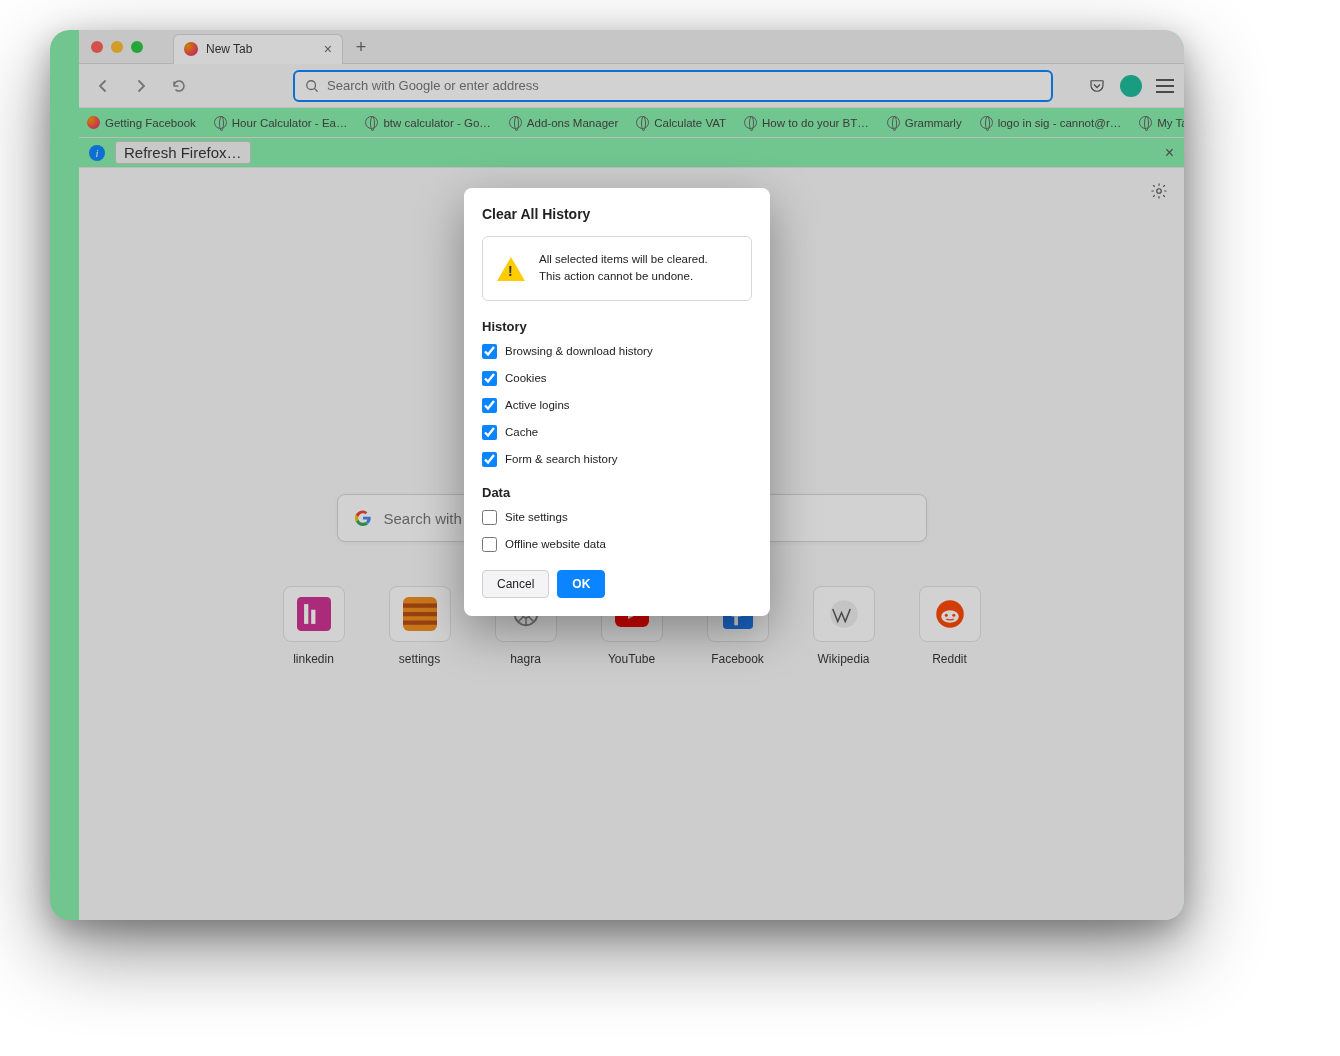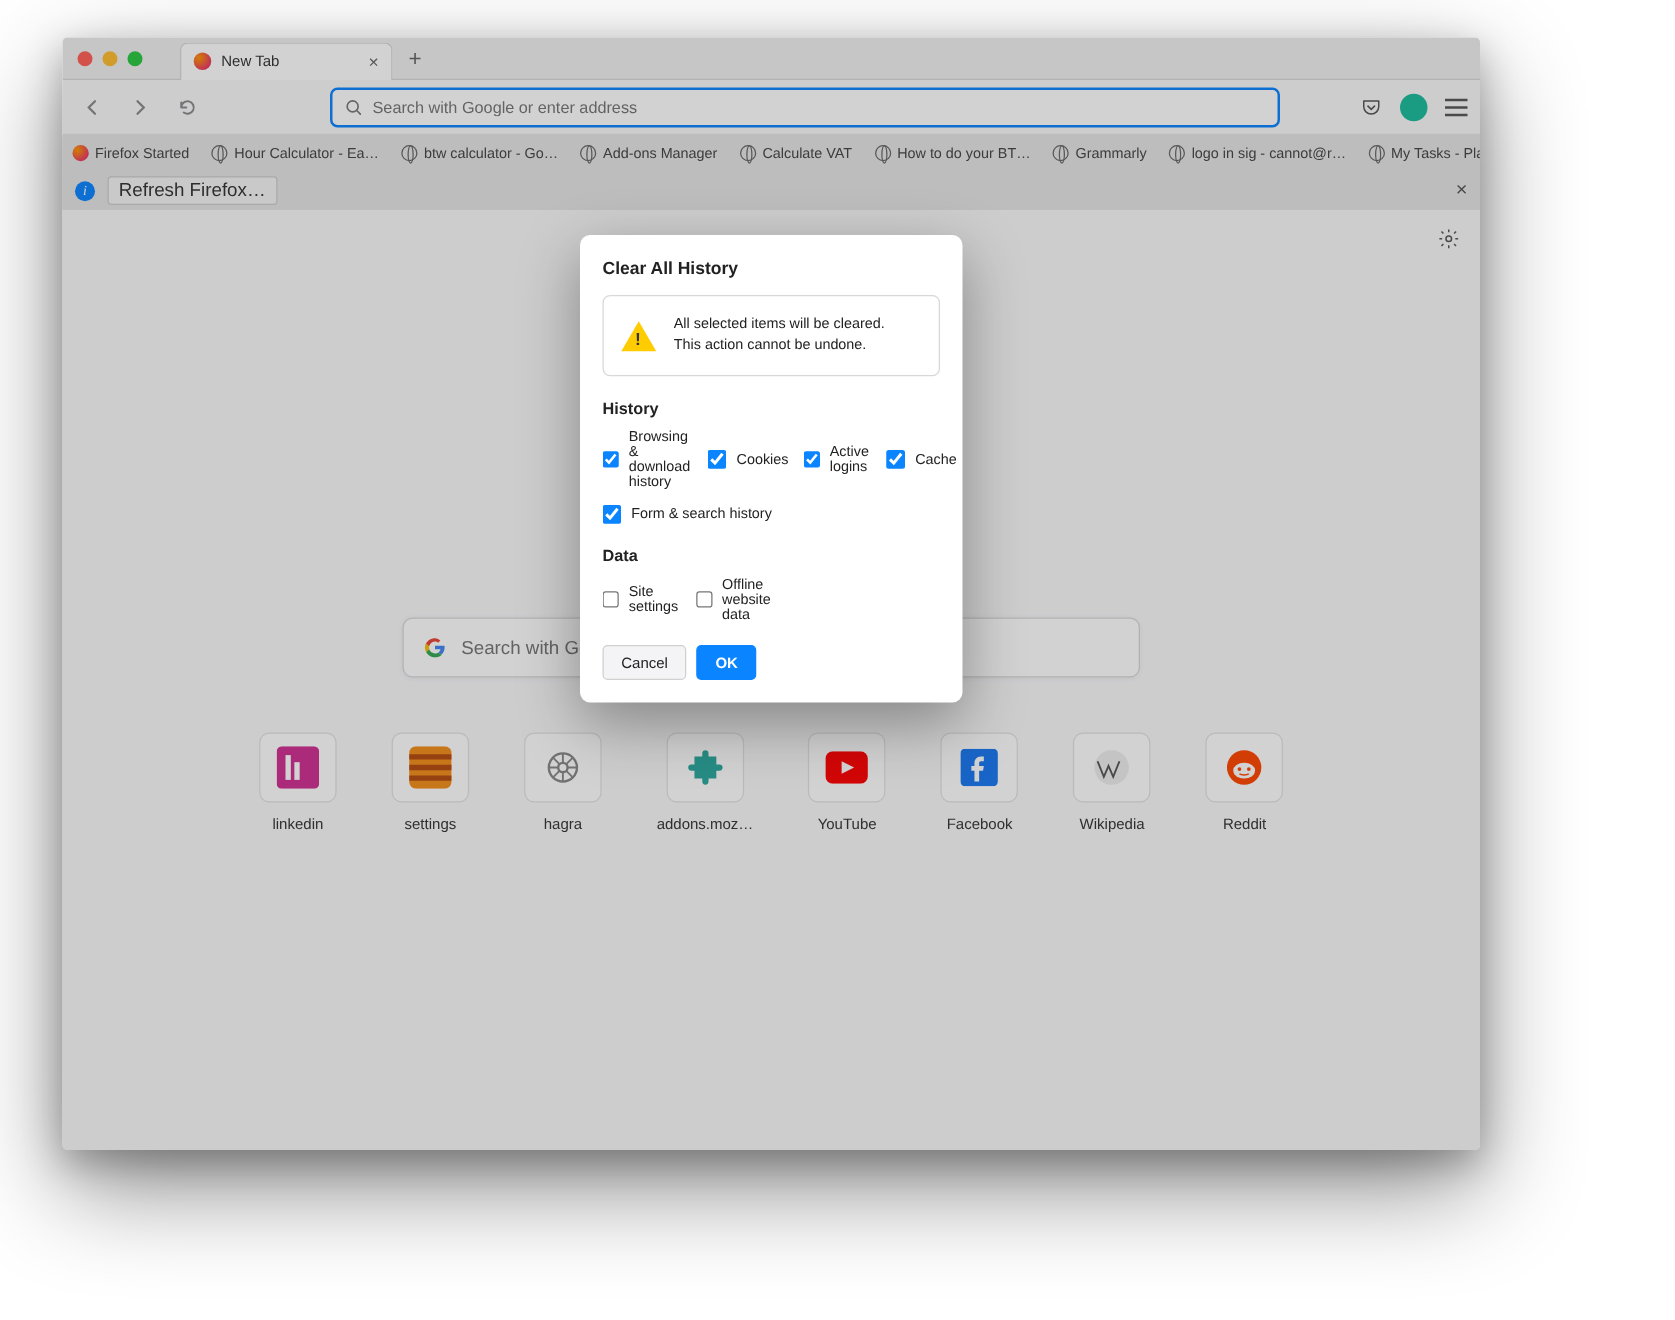--- a/index.html
+++ b/index.html
@@ -1,17 +1,17 @@
 <!DOCTYPE html>
 <html><head>
 <meta charset="utf-8">
 <style>
 * { margin: 0; padding: 0; box-sizing: border-box; font-family: -apple-system, BlinkMacSystemFont, "Segoe UI", sans-serif; }
 body { background: #fff; width: 1340px; height: 1056px; overflow: hidden; position: relative; }
-.window { position: absolute; top: 30px; left: 50px; width: 1134px; height: 890px; background: #e5e5e5; border-radius: 4px; box-shadow: 0 30px 80px rgba(0,0,0,0.45), 0 10px 30px rgba(0,0,0,0.25); overflow: hidden; }
+.window { position: absolute; top: 30px; left: 50px; width: 1134px; height: 890px; background: #86efac; border-radius: 20px; box-shadow: 0 30px 80px rgba(0,0,0,0.45), 0 10px 30px rgba(0,0,0,0.25); overflow: hidden; padding-left: 29px; }
 .titlebar { height: 34px; background: #f0f0f2; display: flex; align-items: center; padding-left: 12px; border-bottom: 1px solid #d8d8d8; }
 .traffic { display: flex; gap: 8px; }
 .tl { width: 12px; height: 12px; border-radius: 50%; }
 .tl.red { background: #ff5f57; }
 .tl.yellow { background: #febc2e; }
 .tl.green { background: #28c840; }
 .tabstrip { display: flex; align-items: flex-end; height: 34px; margin-left: 30px; }
 .tab { display: flex; align-items: center; gap: 8px; background: #fff; border: 1px solid #d8d8d8; border-bottom: none; border-radius: 6px 6px 0 0; height: 30px; padding: 0 10px; font-size: 12px; color: #333; min-width: 170px; }
 .tab .favicon { width: 14px; height: 14px; background: radial-gradient(circle at 30% 30%, #ff9500, #e31587); border-radius: 50%; }
 .tab .close { margin-left: auto; font-size: 14px; color: #666; }
@@ -48,21 +48,21 @@
 .time-row { display: flex; align-items: center; gap: 10px; margin-bottom: 14px; }
 .time-row label { font-size: 12px; }
 .select-wrap { flex: 1; position: relative; }
 .select-wrap select { width: 100%; appearance: none; border: 1px solid #d8d8d8; background: #f2f2f4; border-radius: 4px; padding: 6px 24px 6px 10px; font-size: 12px; color: #222; }
 .select-wrap::after { content: ''; position: absolute; right: 10px; top: 11px; width: 6px; height: 6px; border-right: 1.5px solid #555; border-bottom: 1.5px solid #555; transform: rotate(45deg); pointer-events: none; }
 .warning-box { border: 1px solid #d8d8d8; border-radius: 6px; padding: 14px; display: flex; gap: 14px; margin-bottom: 18px; align-items: center; }
 .warn-tri { width: 0; height: 0; border-left: 14px solid transparent; border-right: 14px solid transparent; border-bottom: 24px solid #ffcc00; position: relative; margin-top: 2px; }
 .warn-tri::after { content: '!'; position: absolute; top: 6px; left: -3px; font-weight: 700; color: #333; font-size: 14px; }
 .warn-text { font-size: 11.5px; line-height: 1.5; }
 .section-h { font-weight: 600; font-size: 13px; margin-bottom: 10px; }
-.check-grid { display: grid; grid-template-columns: 1fr 1fr 1fr 1fr; row-gap: 10px; column-gap: 10px; margin-bottom: 18px; gap: 12px; }
+.check-grid { display: grid; grid-template-columns: 1fr; row-gap: 10px; column-gap: 10px; margin-bottom: 18px; gap: 12px; }
 .check-grid .full { grid-column: 1 / -1; }
 .chk { display: flex; align-items: center; gap: 8px; font-size: 11.5px; }
 .chk input { width: 15px; height: 15px; accent-color: #0a84ff; }
 .dialog-footer { display: flex; gap: 8px; margin-top: 14px; }
 .btn { border: 1px solid #d0d0d0; background: #f4f4f6; border-radius: 4px; padding: 6px 14px; font-size: 12px; color: #222; }
 .btn.primary { background: #0a84ff; border-color: #0a84ff; color: #fff; font-weight: 600; }
 svg { display: block; }
 .g-logo { width: 18px; height: 18px; }
 </style>
 </head>
@@ -118,21 +118,21 @@
           <span></span>
           <span></span>
           <span></span>
         </div>
     </div>
   </div>
 
   <div class="bookmarks-bar">
     <div class="bm">
         <span class="ff"></span>
-        <span>Firefox Started</span>
+        <span>Getting Facebook</span>
       </div>
     <div class="bm">
         <span class="globe"></span>
         <span>Hour Calculator - Ea…</span>
       </div>
     <div class="bm">
         <span class="globe"></span>
         <span>btw calculator - Go…</span>
       </div>
     <div class="bm">
@@ -209,28 +209,20 @@
             <svg width="30" height="30" viewBox="0 0 24 24">
               <circle cx="12" cy="12" r="9" stroke="#888" stroke-width="1.5" fill="none"></circle>
               <circle cx="12" cy="12" r="3" stroke="#888" stroke-width="1.5" fill="none"></circle>
               <path d="M12 3v6M12 15v6M3 12h6M15 12h6M6 6l4 4M14 14l4 4M6 18l4-4M14 10l4-4" stroke="#888" stroke-width="1.2"></path>
             </svg>
           </div>
           <span class="tile-label">hagra</span>
         </div>
       <div class="tile-set">
           <div class="tile">
-            <svg width="30" height="30" viewBox="0 0 24 24">
-              <path d="M5 5h5v-2a2 2 0 1 1 4 0v2h5v5h2a2 2 0 1 1 0 4h-2v5h-5v2a2 2 0 1 1-4 0v-2H5v-5H3a2 2 0 1 1 0-4h2z" fill="#2aa89e"></path>
-            </svg>
-          </div>
-          <span class="tile-label">addons.moz…</span>
-        </div>
-      <div class="tile-set">
-          <div class="tile">
             <svg width="34" height="26" viewBox="0 0 34 26">
               <rect width="34" height="26" rx="6" fill="#ff0000"></rect>
               <path d="M13 8l10 5-10 5z" fill="#fff"></path>
             </svg>
           </div>
           <span class="tile-label">YouTube</span>
         </div>
       <div class="tile-set">
           <div class="tile">
             <svg width="30" height="30" viewBox="0 0 24 24">

